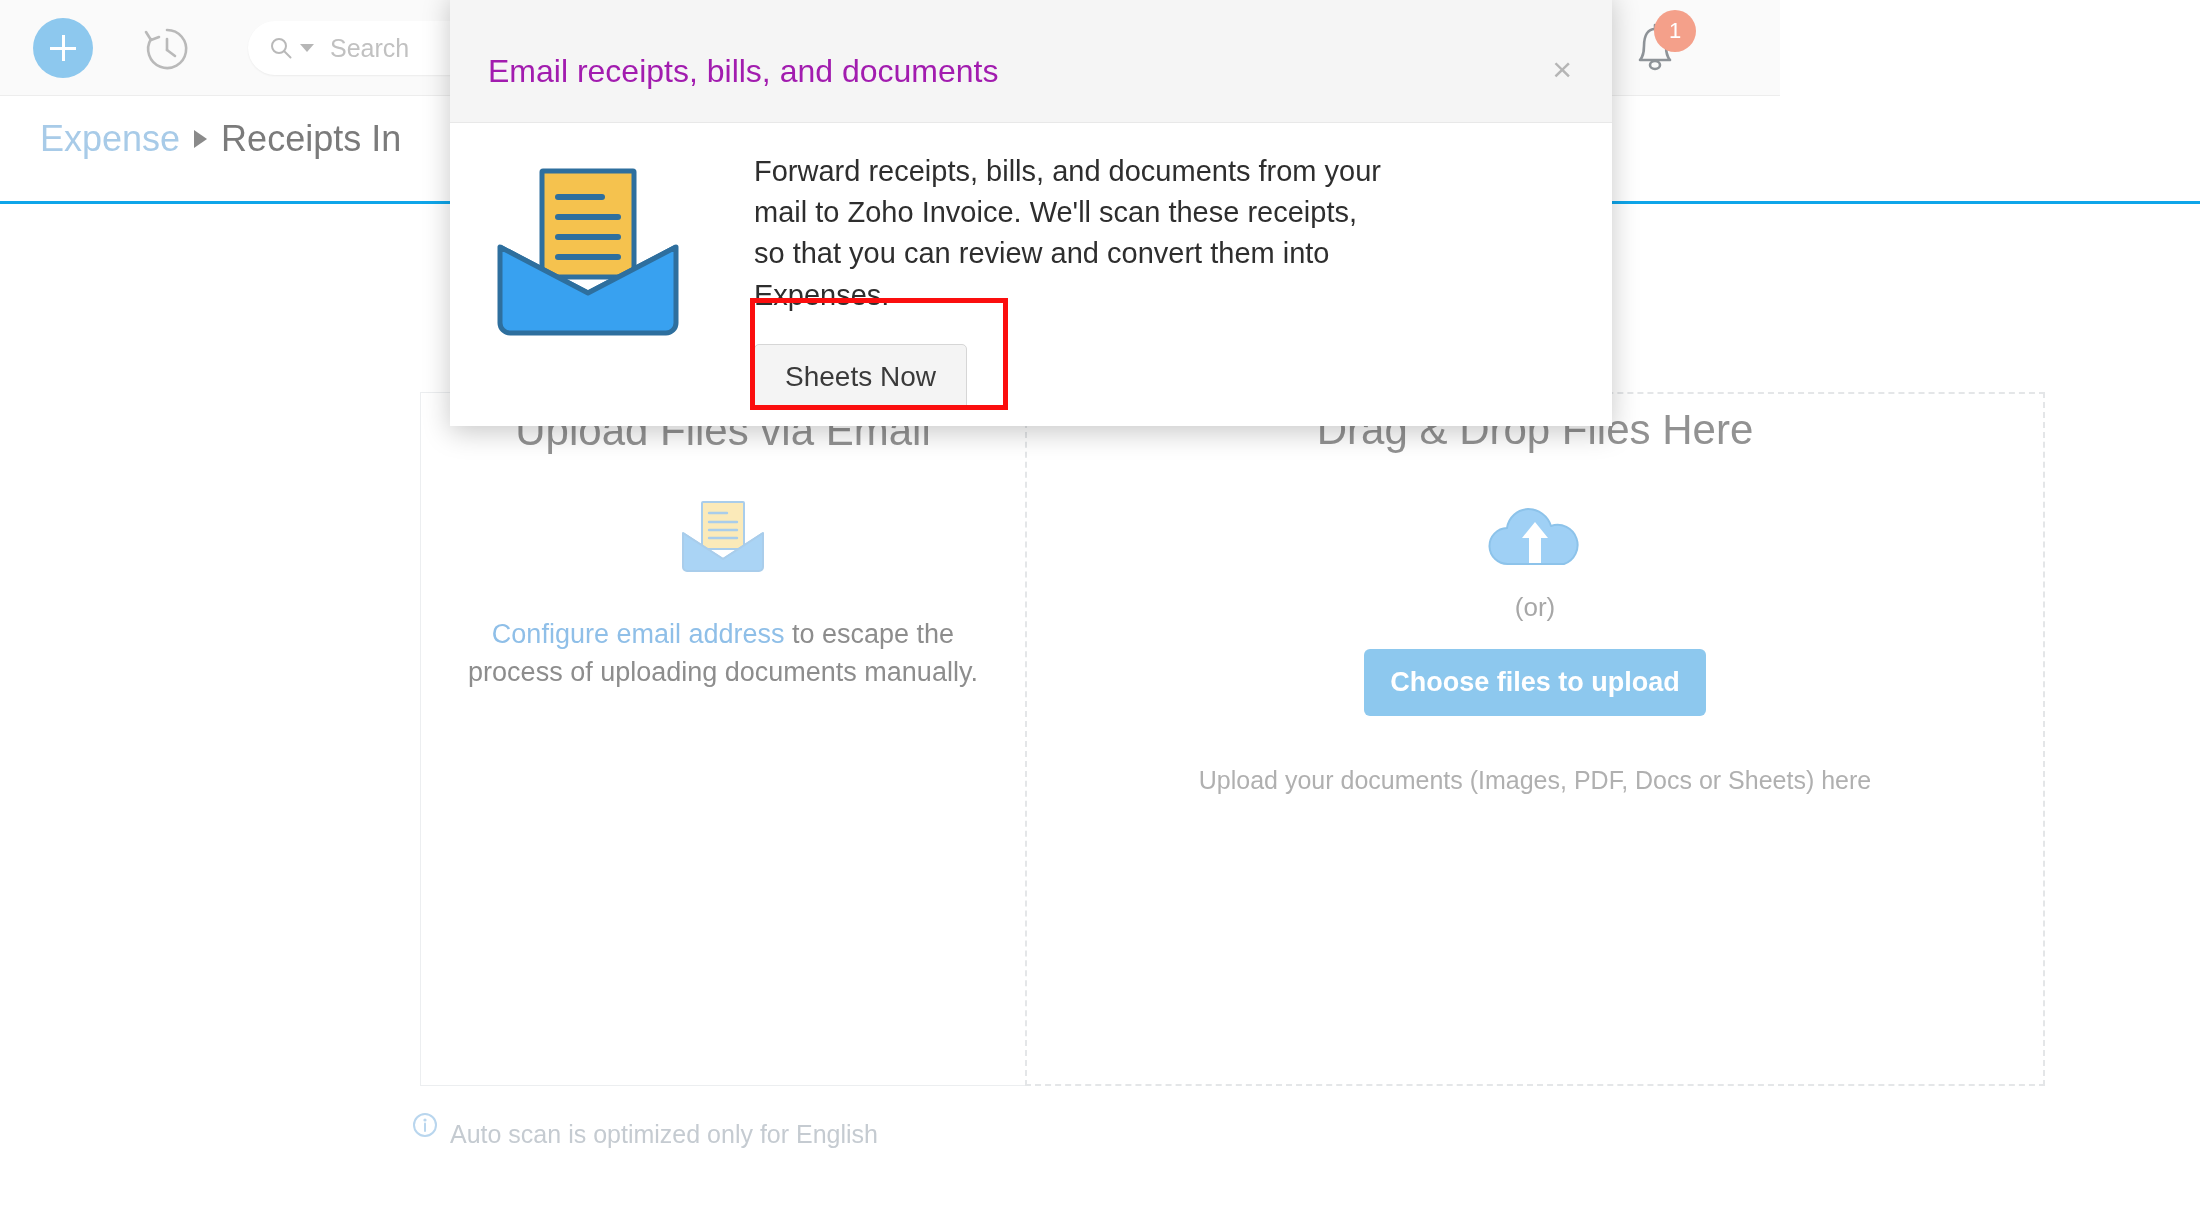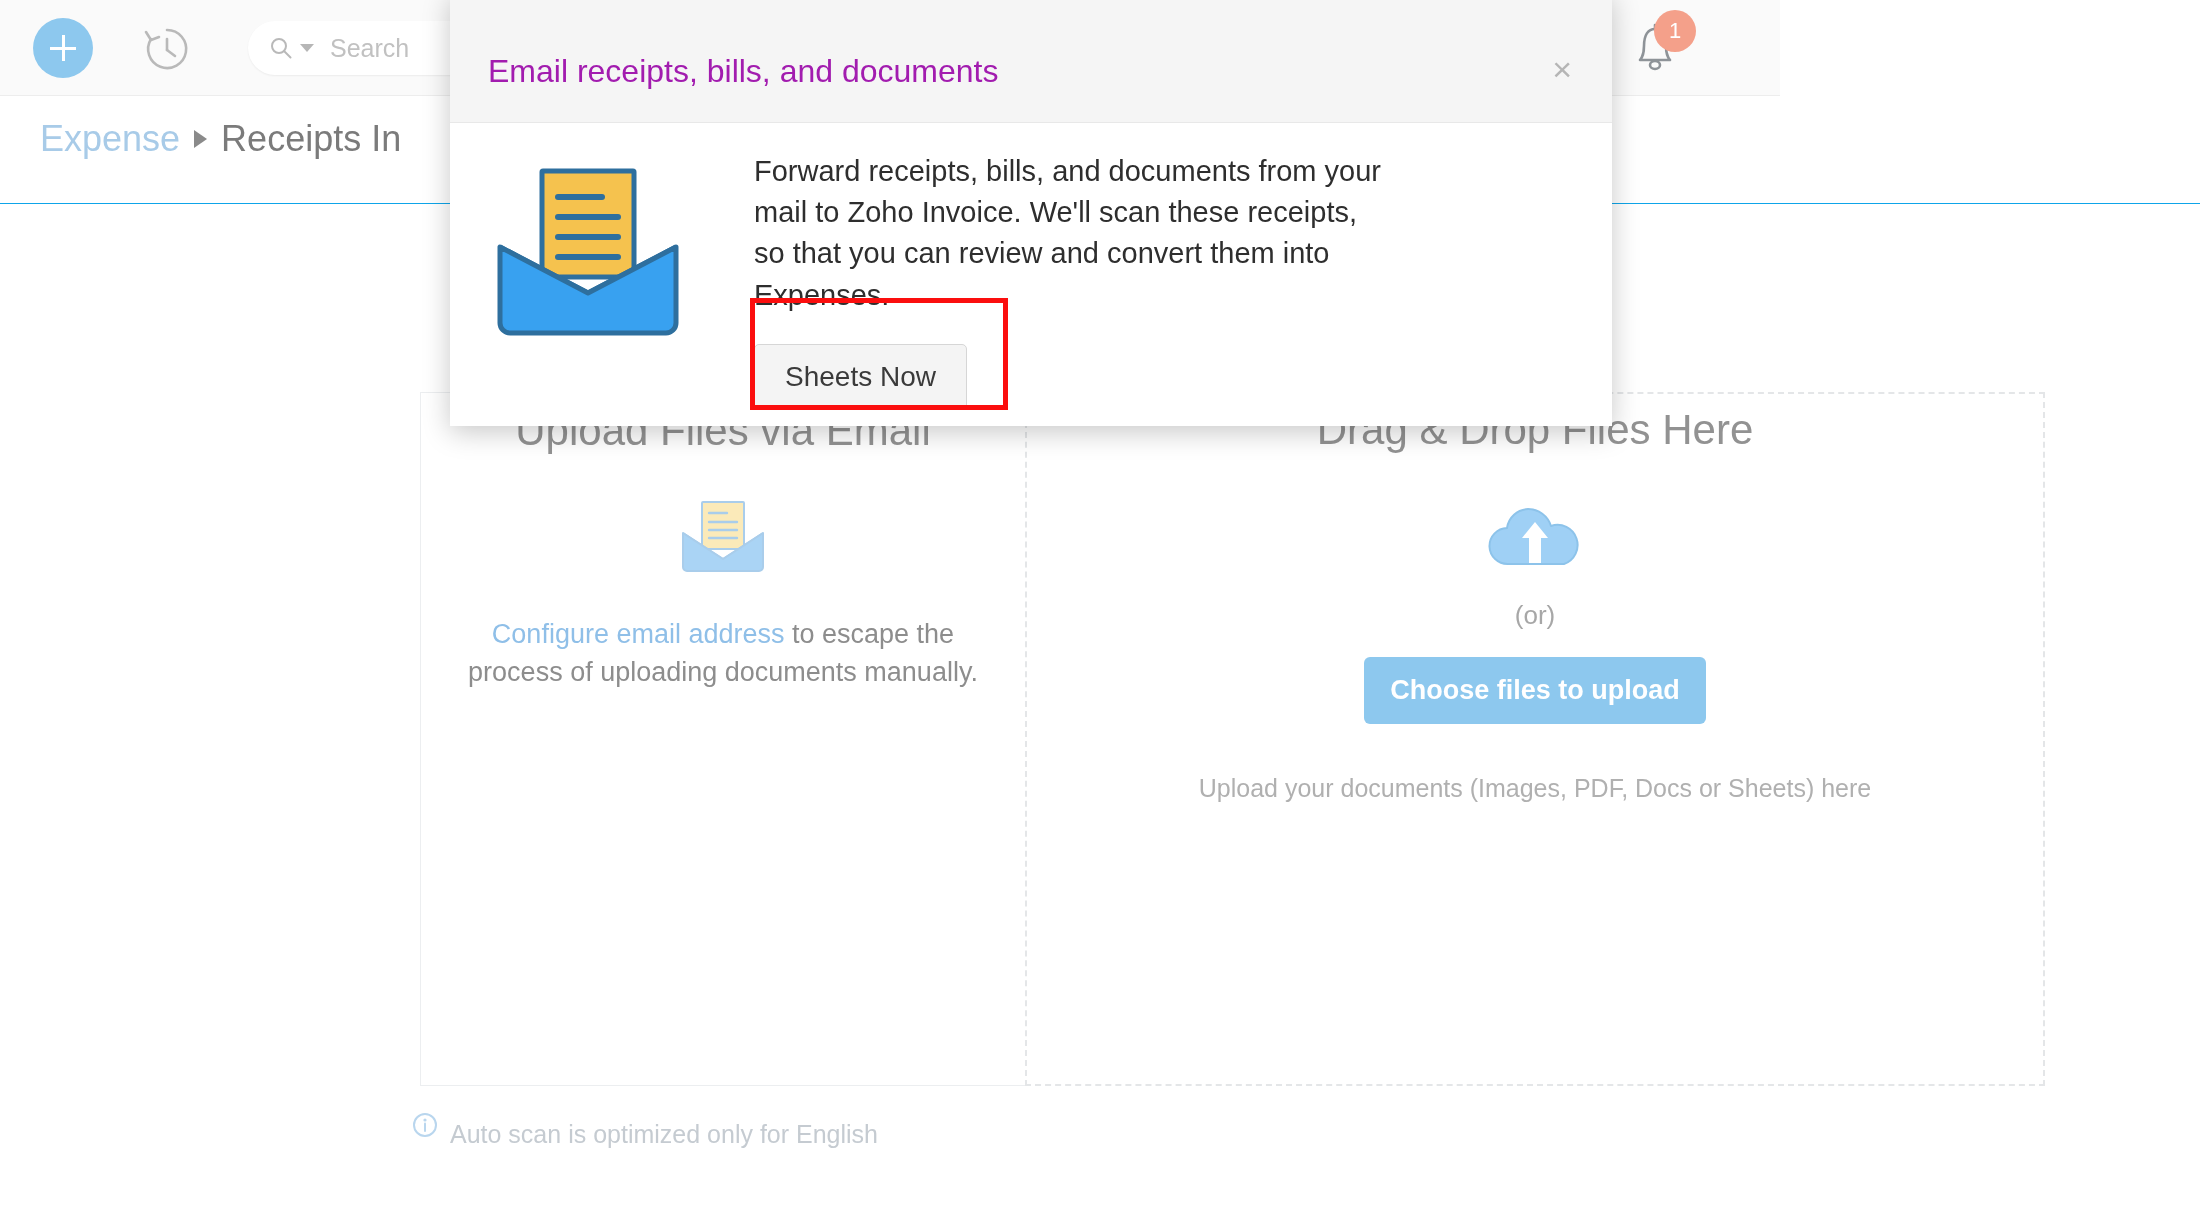--- a/index.html
+++ b/index.html
@@ -84,21 +84,21 @@
     background: #f4a08a; color: #ffffff;
     font-size: 22px; display: flex;
     align-items: center; justify-content: center;
   }
 
   
   .crumbbar {
     position: absolute; left: 0; top: 96px;
     width: 2200px; height: 108px;
     background: #ffffff;
-    border-bottom: 1px solid #0ea5e9;
+    border-bottom: 3px solid #0ea5e9;
   }
   .crumb {
     position: absolute; left: 40px; top: 22px;
     display: flex; align-items: center; gap: 14px;
     font-size: 36px; font-weight: 300;
   }
   .crumb-root { color: #a8cbe8; cursor: pointer; }
   .crumb-sep {
     width: 0; height: 0;
     border-top: 9px solid transparent;
@@ -142,21 +142,21 @@
     font-size: 27px; line-height: 1.42; color: #8d8d8d;
     padding: 0 36px;
   }
   .link-blue { color: #8fbfe8; cursor: pointer; }
 
   .cloud-icon {
     display: block; margin: 36px auto 0;
     width: 110px; height: 82px;
   }
   .or-text {
-    text-align: center; margin-top: 28px;
+    text-align: center; margin-top: 20px;
     font-size: 26px; color: #a7a7a7;
   }
   .choose-btn {
     display: block; margin: 26px auto 0;
     background: #8dc8ee; color: #ffffff; border: none;
     border-radius: 6px; padding: 18px 26px;
     font-family: "Liberation Sans", sans-serif;
     font-size: 27px; font-weight: bold; cursor: pointer;
   }
   .hint-text {

